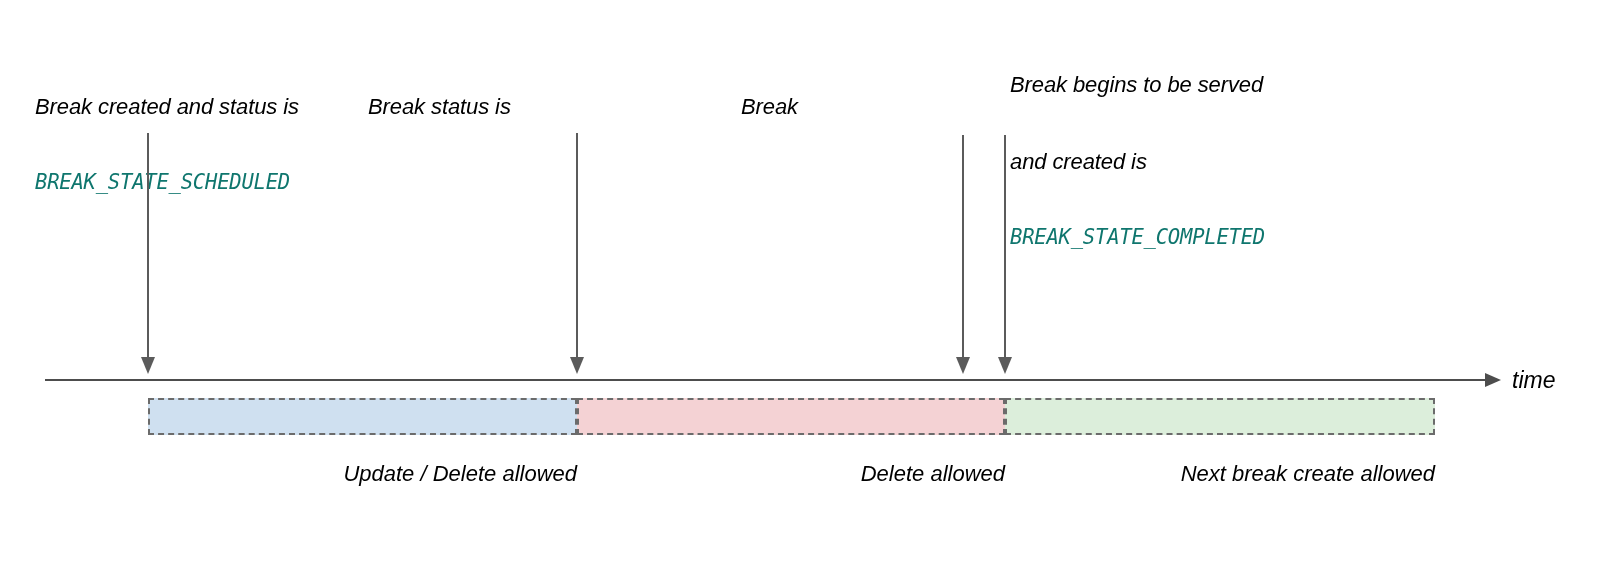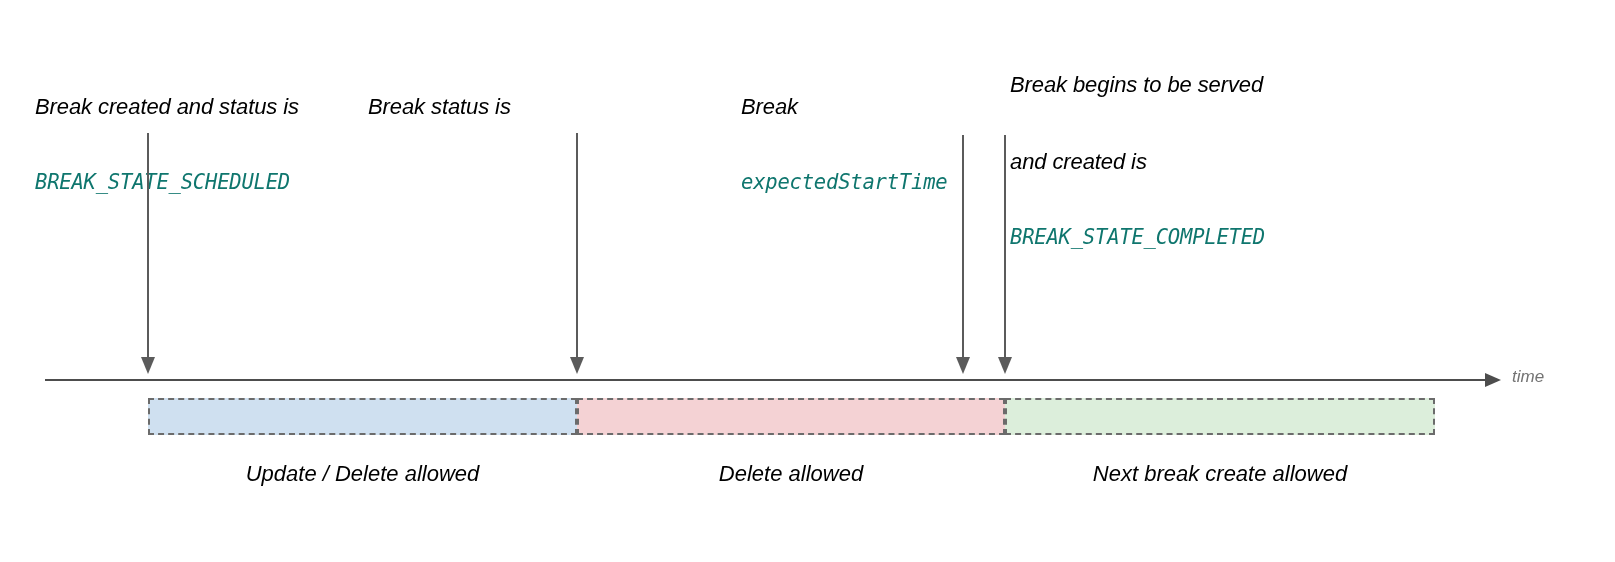--- a/index.html
+++ b/index.html
@@ -93,38 +93,38 @@
     top: -6px;
     width: 0; height: 0;
     border-top: 7px solid transparent;
     border-bottom: 7px solid transparent;
     border-left: 16px solid #4d4d4d;
   }
   #time-axis-label {
     position: absolute;
     left: 1512px;
     top: 367px;
-    font-size: 17px;
-    color: #737373;
+    font-size: 23px;
+    color: #000000;
   }
 
   
   .phase-bar {
     position: absolute;
     top: 398px;
     height: 37px;
     box-sizing: border-box;
     border: 2.5px dashed #6b6b6b;
   }
 
   
   .phase-caption {
     position: absolute;
     top: 461px;
-    text-align: center;
+    text-align: right;
     font-size: 22px;
     color: #000;
     white-space: nowrap;
   }
 </style>
 </head>
 <body style="background: rgb(255, 255, 255);">
 
 <div id="stage">
 
@@ -132,21 +132,20 @@
     <span class="prose">Break created and status is</span>
     <span class="code">BREAK_STATE_SCHEDULED</span>
   </div>
 
   <div class="anno" id="anno-2">
     <span class="prose">Break status is</span>
   </div>
 
   <div class="anno" id="anno-3">
     <span class="prose">Break</span>
-    <span class="code">expectedStartTime</span>
   </div>
 
   <div class="anno" id="anno-4">
     <span class="prose">Break begins to be served</span>
     <span class="prose">and created is</span>
     <span class="code">BREAK_STATE_COMPLETED</span>
   </div>
 
   <div class="event-arrow" id="arrow-1" style="left: 140px; top: 133px; height: 241px;">
     <span class="shaft" style="height: 226px; background: rgb(91, 91, 91);"></span>

